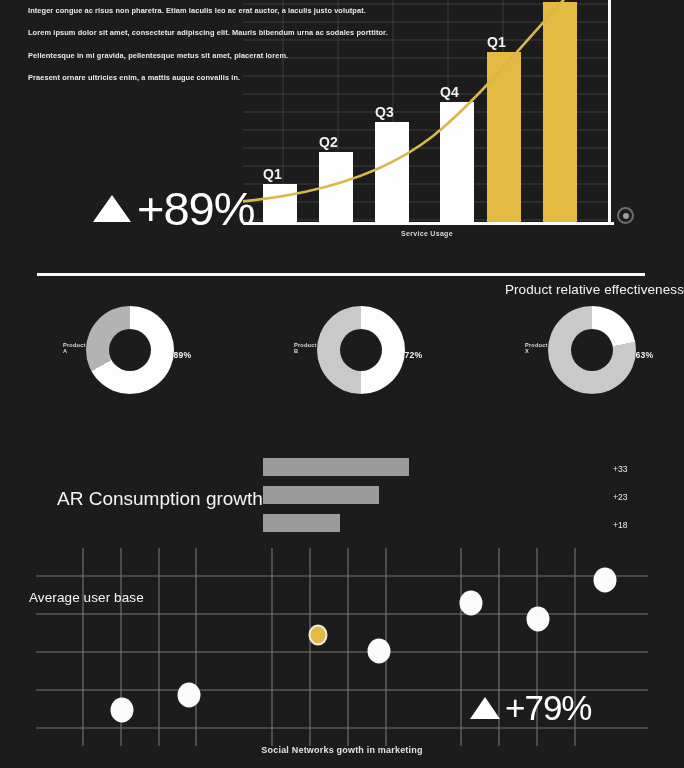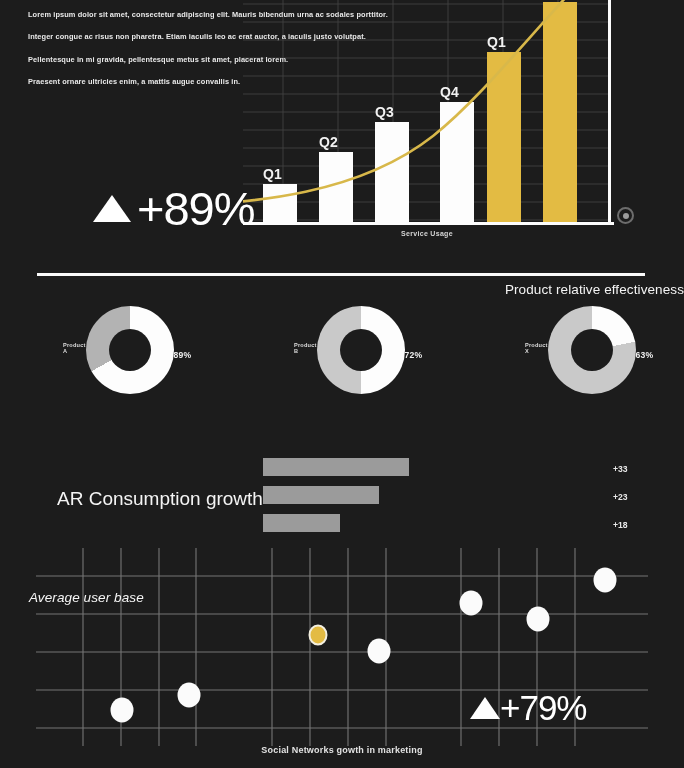--- a/index.html
+++ b/index.html
@@ -253,32 +253,31 @@
   #hbar-values {
     position: absolute;
     left: 613px;
     top: 0;
     width: 40px;
   }
   #hbar-values .v {
     height: 28px;
     line-height: 28px;
     font-size: 8.6px;
-    font-weight: 700;
+    font-weight: 400;
     color: #e8e8e8;
   }
 
   
   #section-scatter {
     position: absolute;
     left: 0;
     top: 548px;
     width: 684px;
     height: 220px;
-    font-style: italic;
   }
   #scatter-plot {
     position: absolute;
     left: 36px;
     top: 0;
     width: 612px;
     height: 198px;
   }
   #scatter-grid {
     position: absolute;
@@ -308,20 +307,21 @@
     border: 2px solid #f3efe0;
     width: 19px;
     height: 21px;
   }
   #kpi-scatter {
     position: absolute;
     left: 470px;
     top: 690px;
     display: flex;
     align-items: center;
+    gap: 5px;
   }
   #kpi-scatter .tri-up {
     border-left-width: 15px;
     border-right-width: 15px;
     border-bottom-width: 22px;
   }
   #kpi-scatter .kpi-value { font-size: 35px; }
 
   #scatter-caption {
     position: absolute;
@@ -334,22 +334,22 @@
     font-weight: 600;
     letter-spacing: .2px;
   }
 </style>
 </head>
 <body>
 
 <div id="section-bar">
 
   <div id="intro-text">
+    <p class="para">Integer congue ac risus non pharetra. Etiam iaculis leo ac erat auctor, a iaculis justo volutpat.</p>
     <p class="para first">Lorem ipsum dolor sit amet, consectetur adipiscing elit. Mauris bibendum urna ac sodales porttitor.</p>
-    <p class="para">Integer congue ac risus non pharetra. Etiam iaculis leo ac erat auctor, a iaculis justo volutpat.</p>
     <p class="para">Pellentesque in mi gravida, pellentesque metus sit amet, placerat lorem.</p>
     <p class="para">Praesent ornare ultricies enim, a mattis augue convallis in.</p>
   </div>
 
   <div id="bar-plot">
 
     <svg id="bar-grid" viewBox="0 0 368 238" preserveAspectRatio="none">
       <g stroke="#8a8a8a" stroke-width="1">
         <line x1="0" y1="0" x2="368" y2="0"></line>
         <line x1="0" y1="18" x2="368" y2="18"></line>

